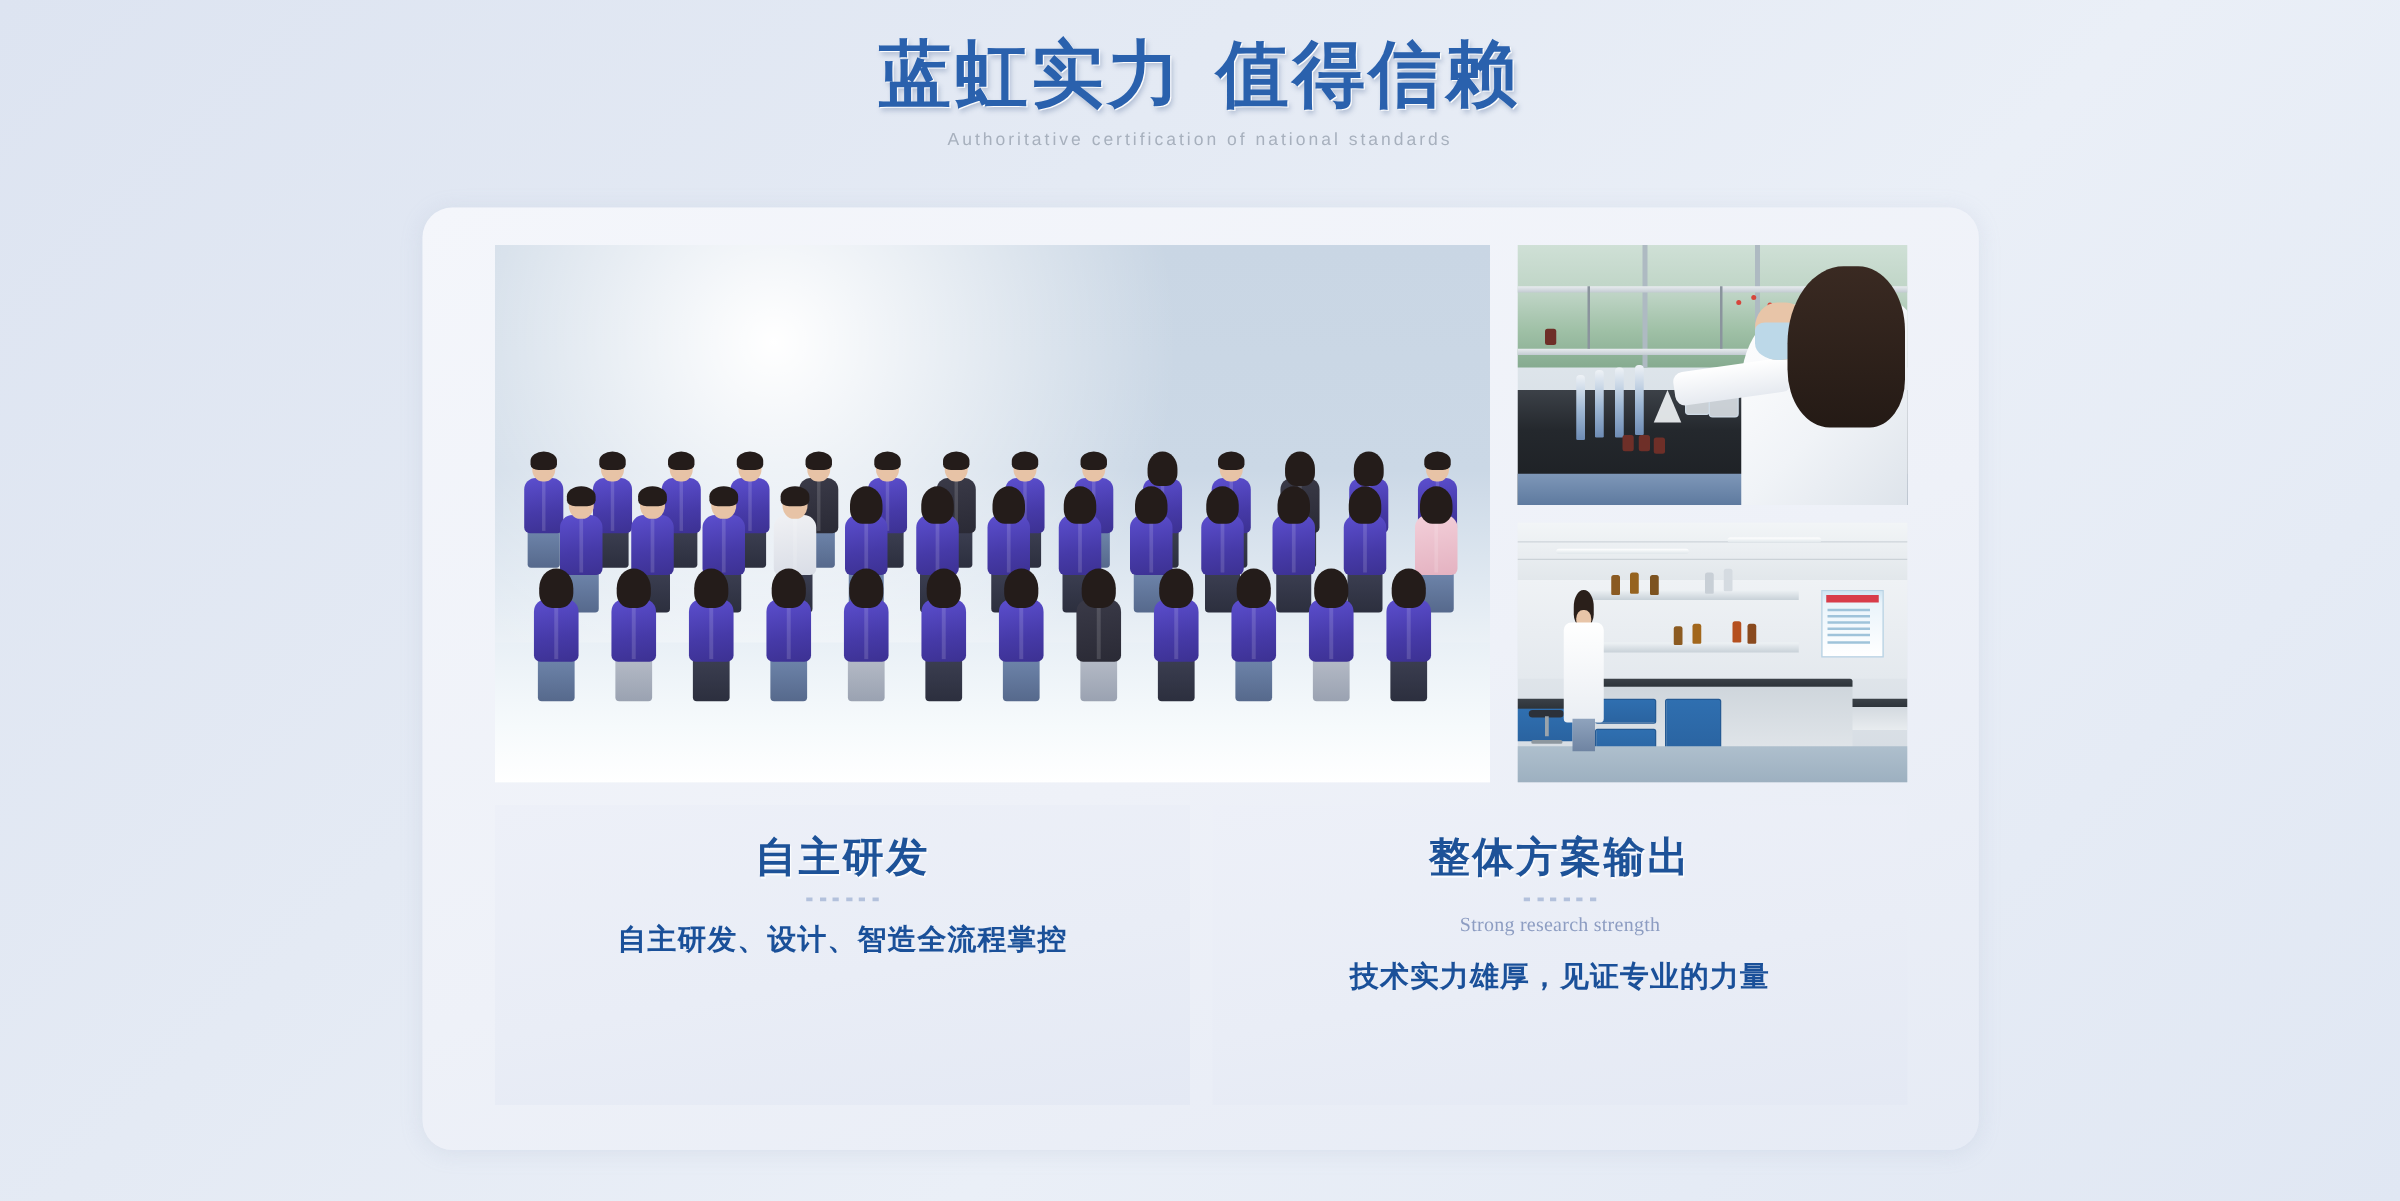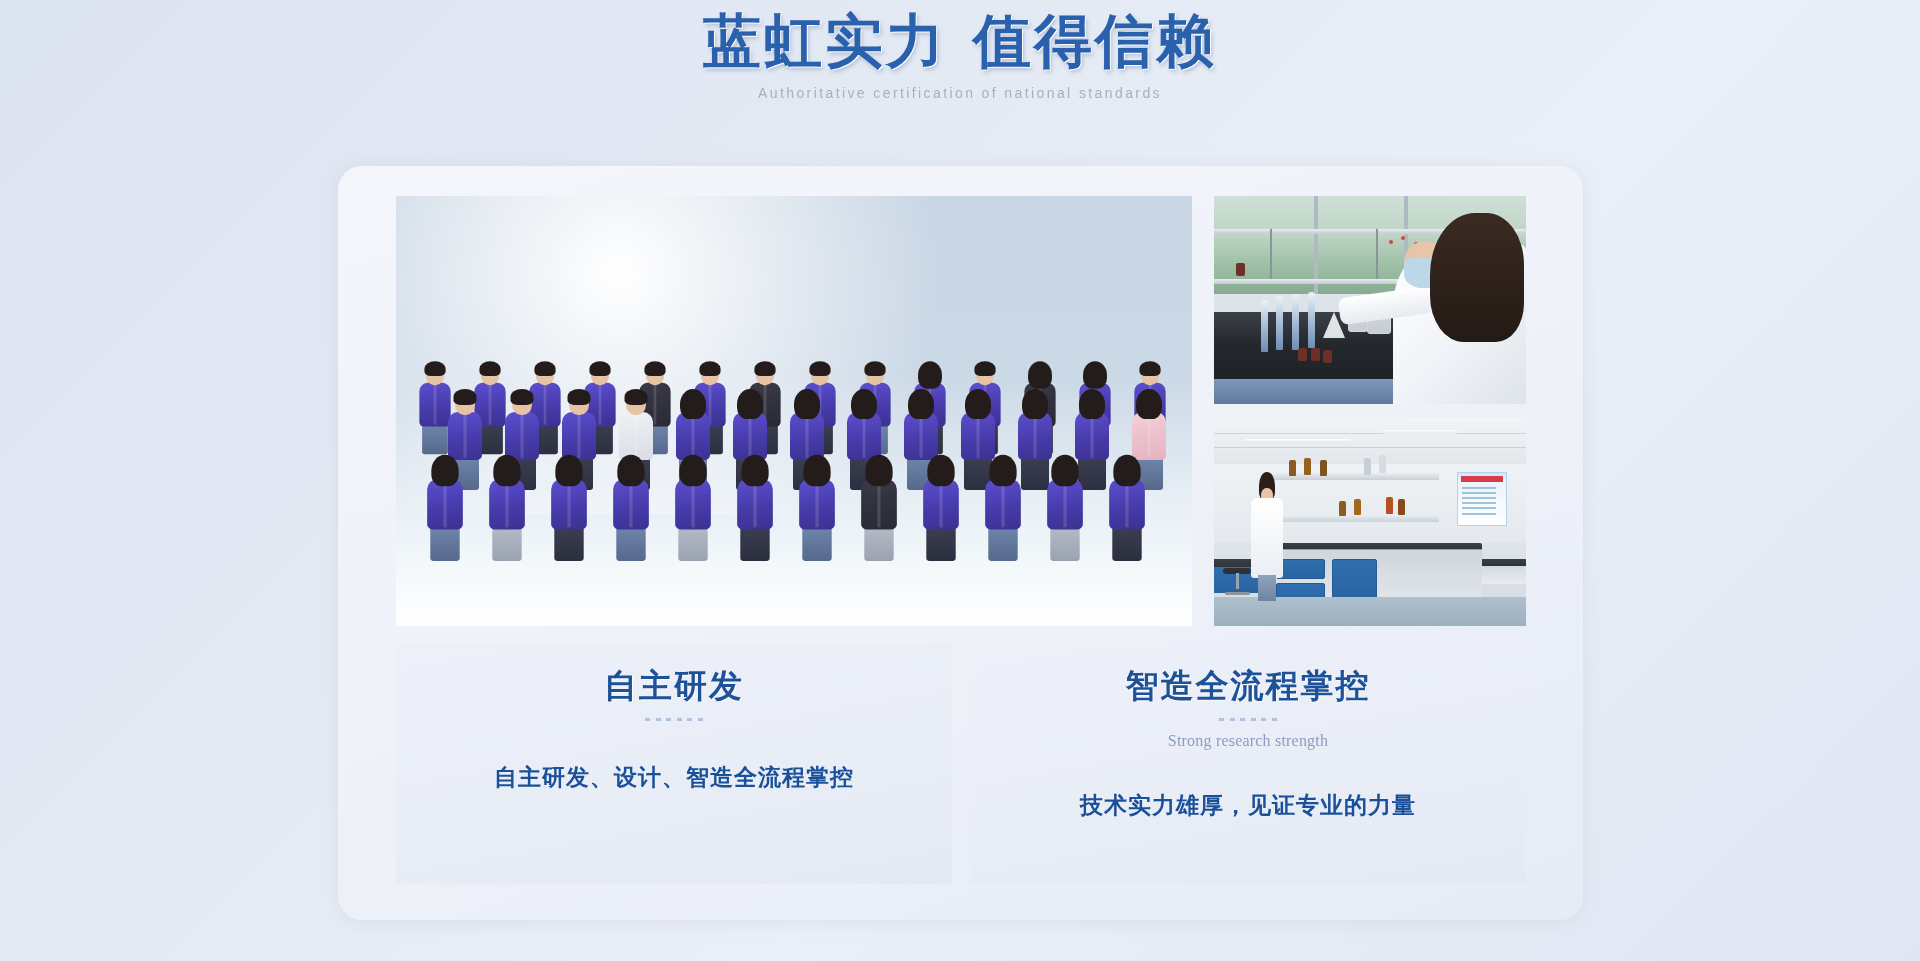--- a/index.html
+++ b/index.html
@@ -14,21 +14,21 @@
 
   .page {
     position: relative;
     width: 1920px;
     height: 961px;
   }
 
   
   .header {
     position: absolute;
-    top: 8px;
+    top: 26px;
     left: 0;
     width: 1920px;
     text-align: center;
   }
   .main-title {
     font-family: "Liberation Serif", serif;
     font-weight: bold;
     font-size: 58px;
     line-height: 1.18;
     color: #2a61ad;
@@ -297,21 +297,21 @@
     background: #b3c1dc;
   }
   .card-sub {
     margin-top: 10px;
     font-family: "Liberation Serif", serif;
     font-size: 16px;
     color: #8d9dc2;
     letter-spacing: 0.2px;
   }
   .card-body {
-    margin-top: 38px;
+    margin-top: 12px;
     font-family: "Liberation Serif", serif;
     font-weight: bold;
     font-size: 23px;
     line-height: 1.55;
     letter-spacing: 1px;
     color: #1a5099;
   }
   .card-body .ln { display: block; }
 </style>
 </head>
@@ -664,21 +664,21 @@
           <i></i>
           <i></i>
           <i></i>
         </div>
         <div class="card-body">
           <span class="ln">自主研发、设计、智造全流程掌控</span>
         </div>
       </div>
 
       <div class="card">
-        <div class="card-title">智造全流程掌控</div>
+        <div class="card-title">整体方案输出</div>
         <div class="dots">
           <i></i>
           <i></i>
           <i></i>
           <i></i>
           <i></i>
           <i></i>
         </div>
         <div class="card-sub">Strong research strength</div>
         <div class="card-body">

